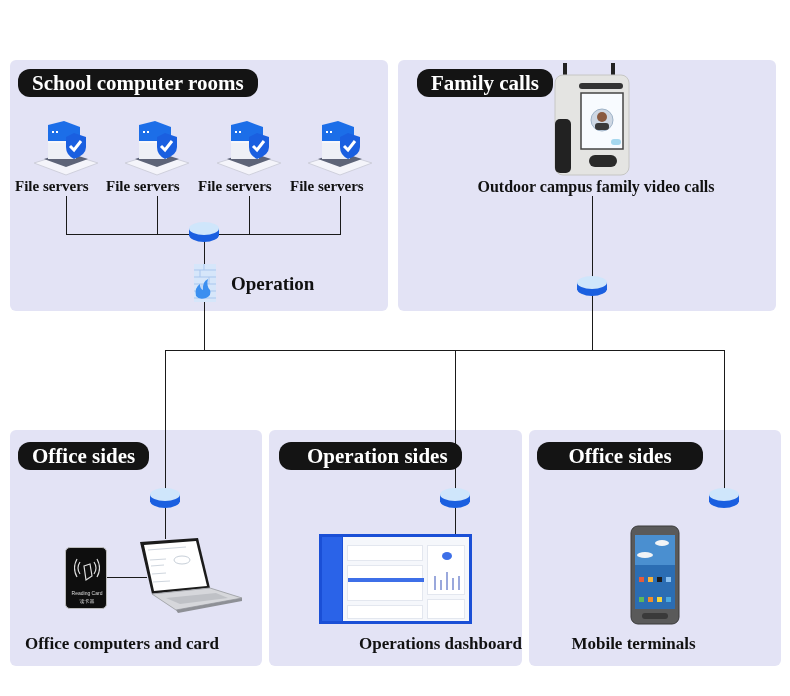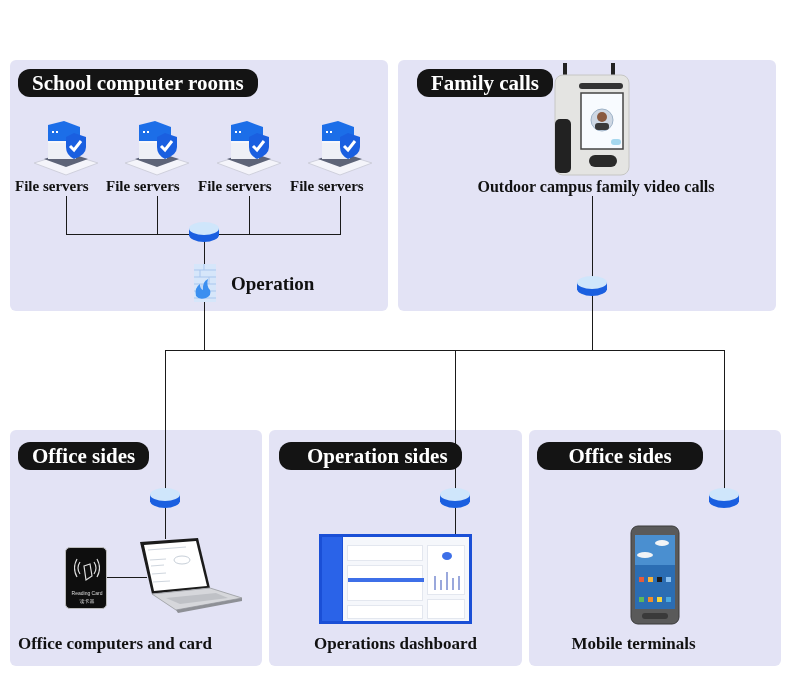--- a/index.html
+++ b/index.html
@@ -218,21 +218,21 @@
       <line x1="14" y1="24" x2="30" y2="23"></line>
     <line x1="15" y1="30" x2="28" y2="29"></line>
       <line x1="16" y1="38" x2="30" y2="37"></line>
     <line x1="17" y1="46" x2="34" y2="45"></line>
   </g>
   <ellipse cx="46" cy="24" rx="8" ry="4" fill="none" stroke="#c7cfd8"></ellipse>
   <polygon points="16,58 74,52 106,62 40,74" fill="#d6d7db" stroke="#a6a8ad"></polygon>
   <polygon points="40,74 106,62 106,65 42,77" fill="#8e9096"></polygon>
   <polygon points="30,62 80,57 92,62 44,68" fill="#bfc1c6"></polygon>
 </svg>
-<div class="label lbl-big" style="left:3px;top:634px;width:212px;padding-left:12px;">Office computers and card</div>
+<div class="label lbl-big" style="left:10px;top:634px;width:212px;padding-left:12px;">Office computers and card</div>
 
 <div class="pill" style="left:279px;top:442px;padding-left:28px;">Operation sides</div>
 
 <div class="abs" style="left:319px;top:534px;width:153px;height:90px;background:#1a4fd6;padding:3px;">
   <div style="position:absolute;left:3px;top:3px;width:20px;height:84px;background:#2a63e8;"></div>
   <div style="position:absolute;left:24px;top:3px;width:126px;height:84px;background:#f5f7fb;">
     <div style="position:absolute;left:4px;top:8px;width:76px;height:16px;background:#fff;border:1px solid #e3e7ef;"></div>
     <div style="position:absolute;left:4px;top:28px;width:76px;height:36px;background:#fff;border:1px solid #e3e7ef;">
       <div style="position:absolute;left:0;top:12px;width:76px;height:4px;background:#3d6fe8;"></div>
     </div>
@@ -241,21 +241,21 @@
       <div style="position:absolute;left:14px;top:6px;width:10px;height:8px;background:#3d6fe8;border-radius:50%;"></div>
       <div style="position:absolute;left:6px;top:30px;width:2px;height:14px;background:#9aa8dc;"></div>
       <div style="position:absolute;left:12px;top:34px;width:2px;height:10px;background:#9aa8dc;"></div>
       <div style="position:absolute;left:18px;top:26px;width:2px;height:18px;background:#9aa8dc;"></div>
       <div style="position:absolute;left:24px;top:32px;width:2px;height:12px;background:#9aa8dc;"></div>
       <div style="position:absolute;left:30px;top:30px;width:2px;height:14px;background:#9aa8dc;"></div>
     </div>
     <div style="position:absolute;left:84px;top:62px;width:38px;height:20px;background:#fff;border:1px solid #e3e7ef;"></div>
   </div>
 </div>
-<div class="label lbl-big" style="left:269px;top:634px;width:253px;">Operations dashboard</div>
+<div class="label lbl-big" style="left:269px;top:634px;width:253px;text-align:right;">Operations dashboard</div>
 
 <div class="pill" style="left:537px;top:442px;width:166px;">Office sides</div>
 
 <svg class="abs" style="left:630px;top:525px;width:50px;height:100px;" viewBox="0 0 50 100">
   <rect x="1" y="1" width="48" height="98" rx="7" fill="#5a5a5a" stroke="#3a3a3a"></rect>
   <rect x="5" y="10" width="40" height="74" fill="#2b6db3"></rect>
   <rect x="5" y="10" width="40" height="30" fill="#4a8fd0"></rect>
   <ellipse cx="32" cy="18" rx="7" ry="3" fill="#f2f4f6"></ellipse>
   <ellipse cx="15" cy="30" rx="8" ry="3" fill="#f2f4f6"></ellipse>
   <rect x="9" y="52" width="5" height="5" fill="#e45b3c"></rect>

